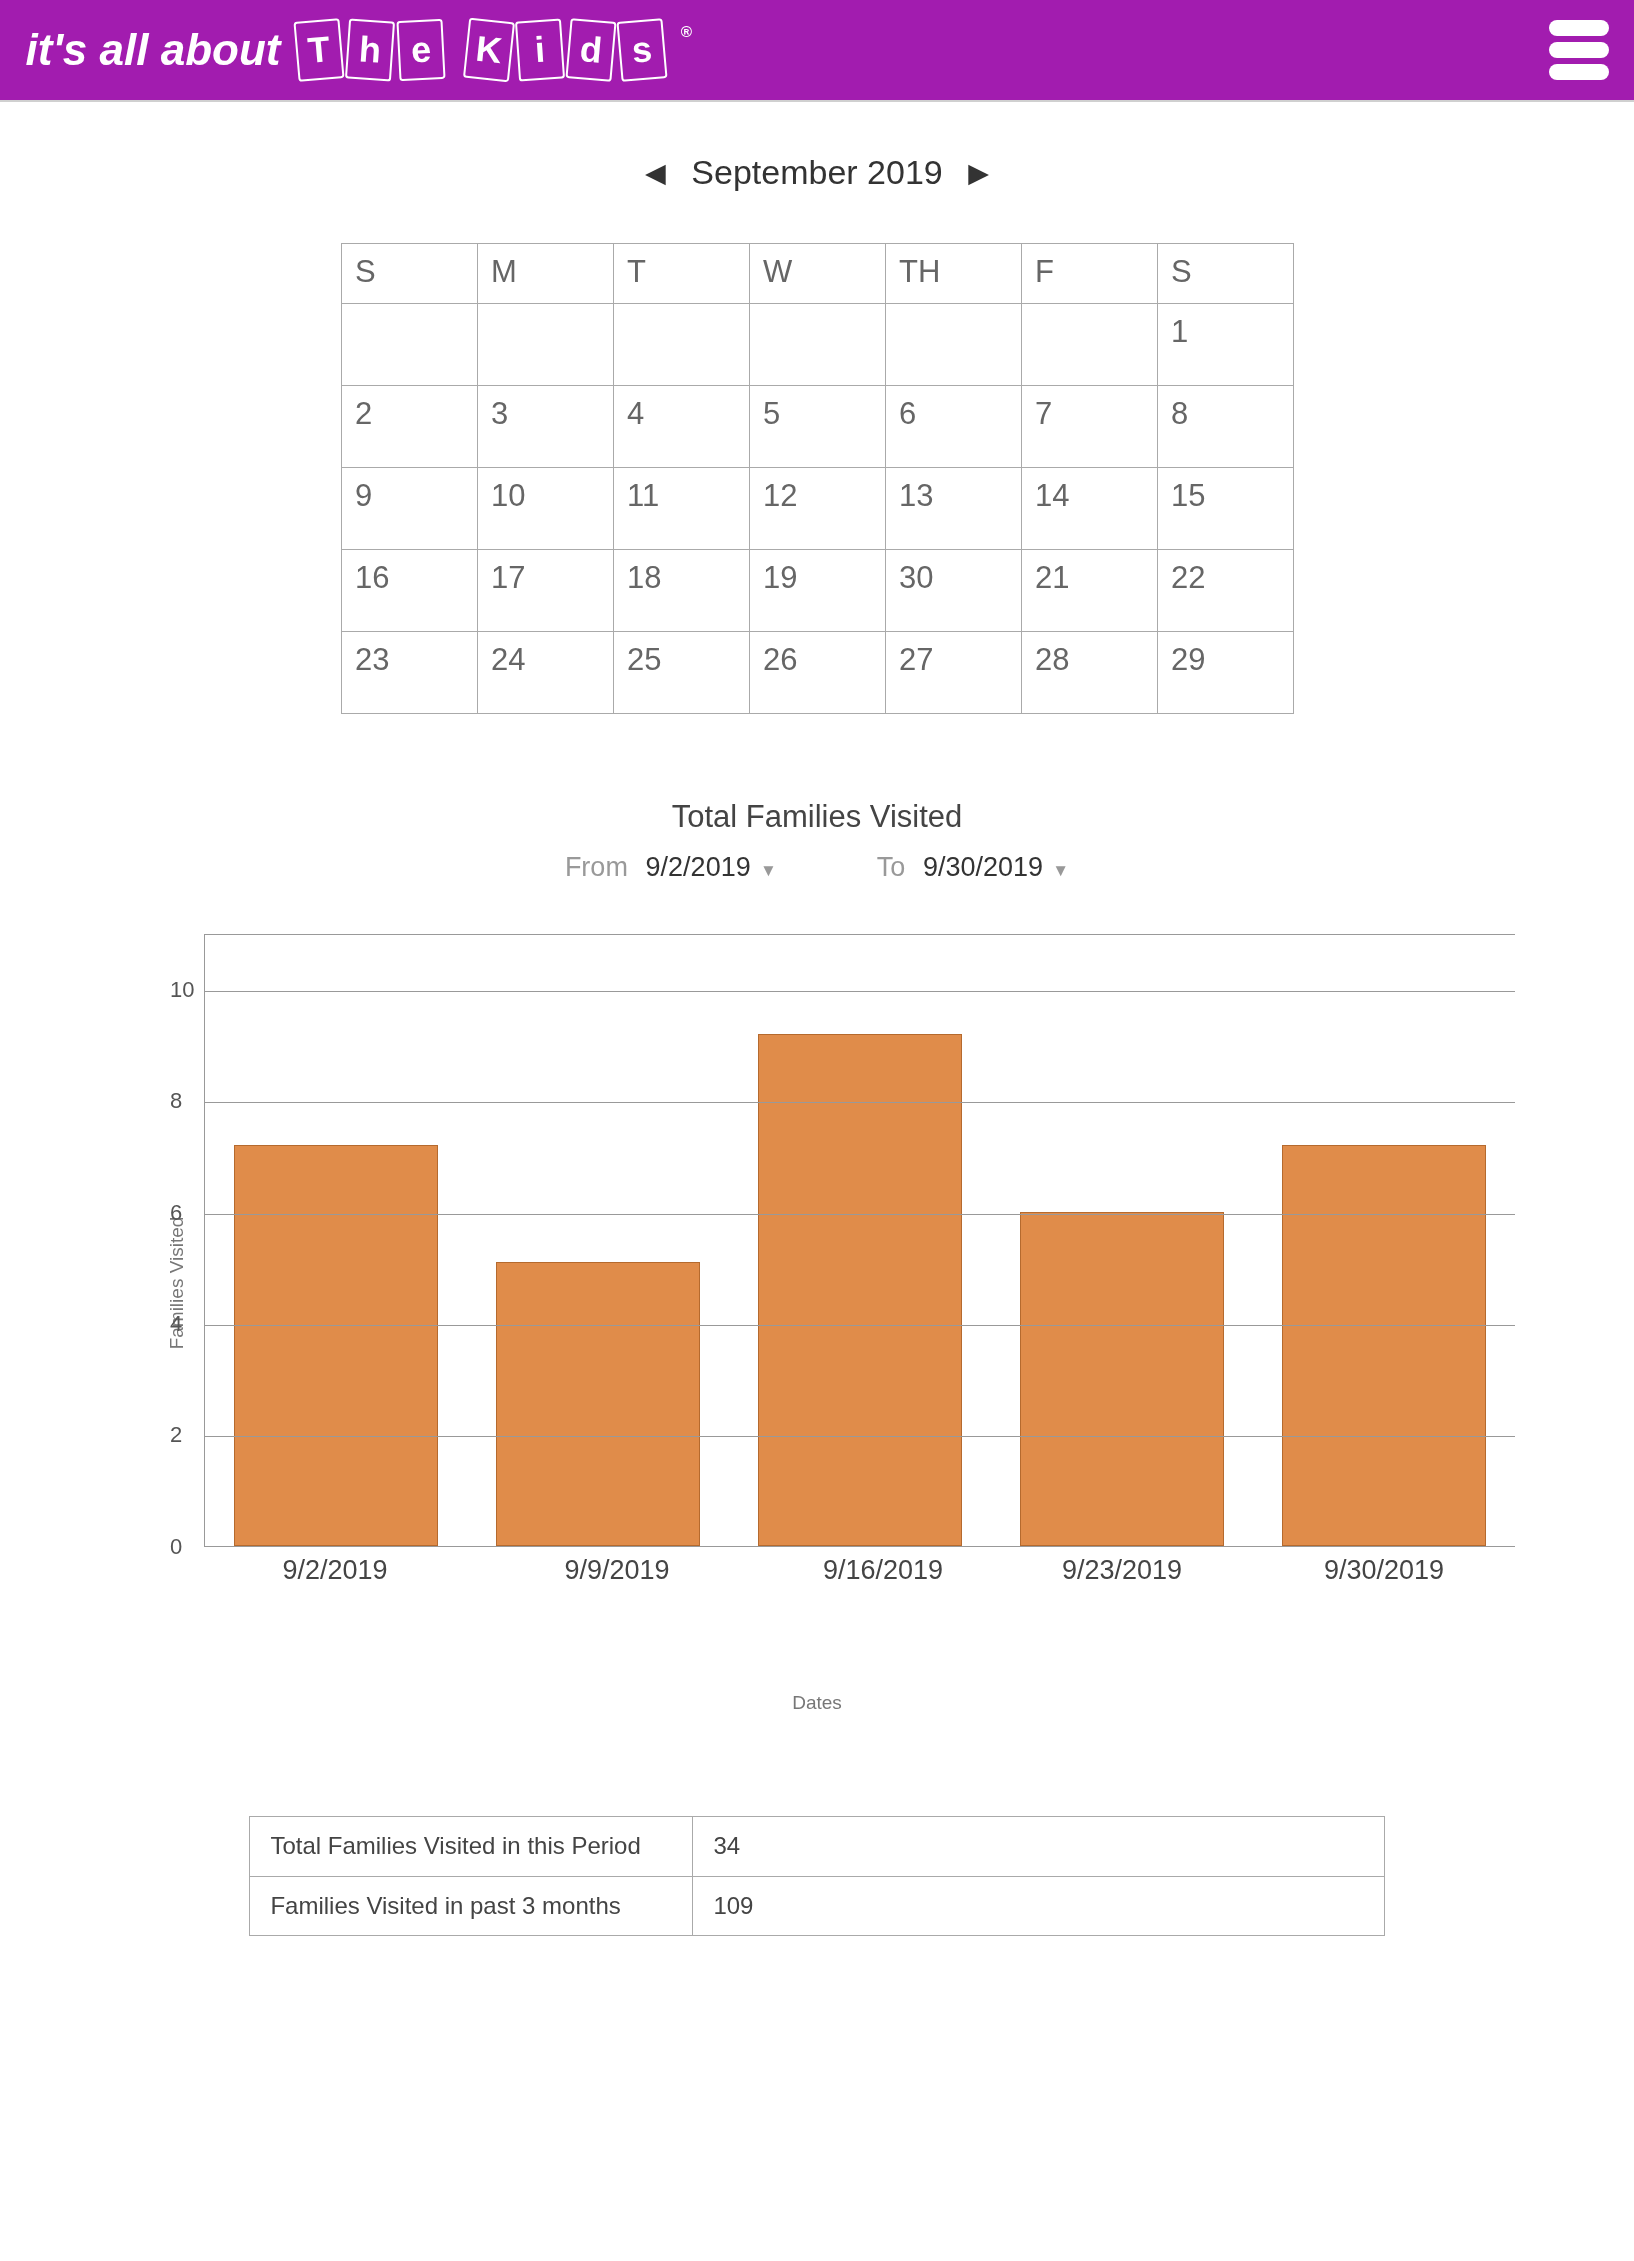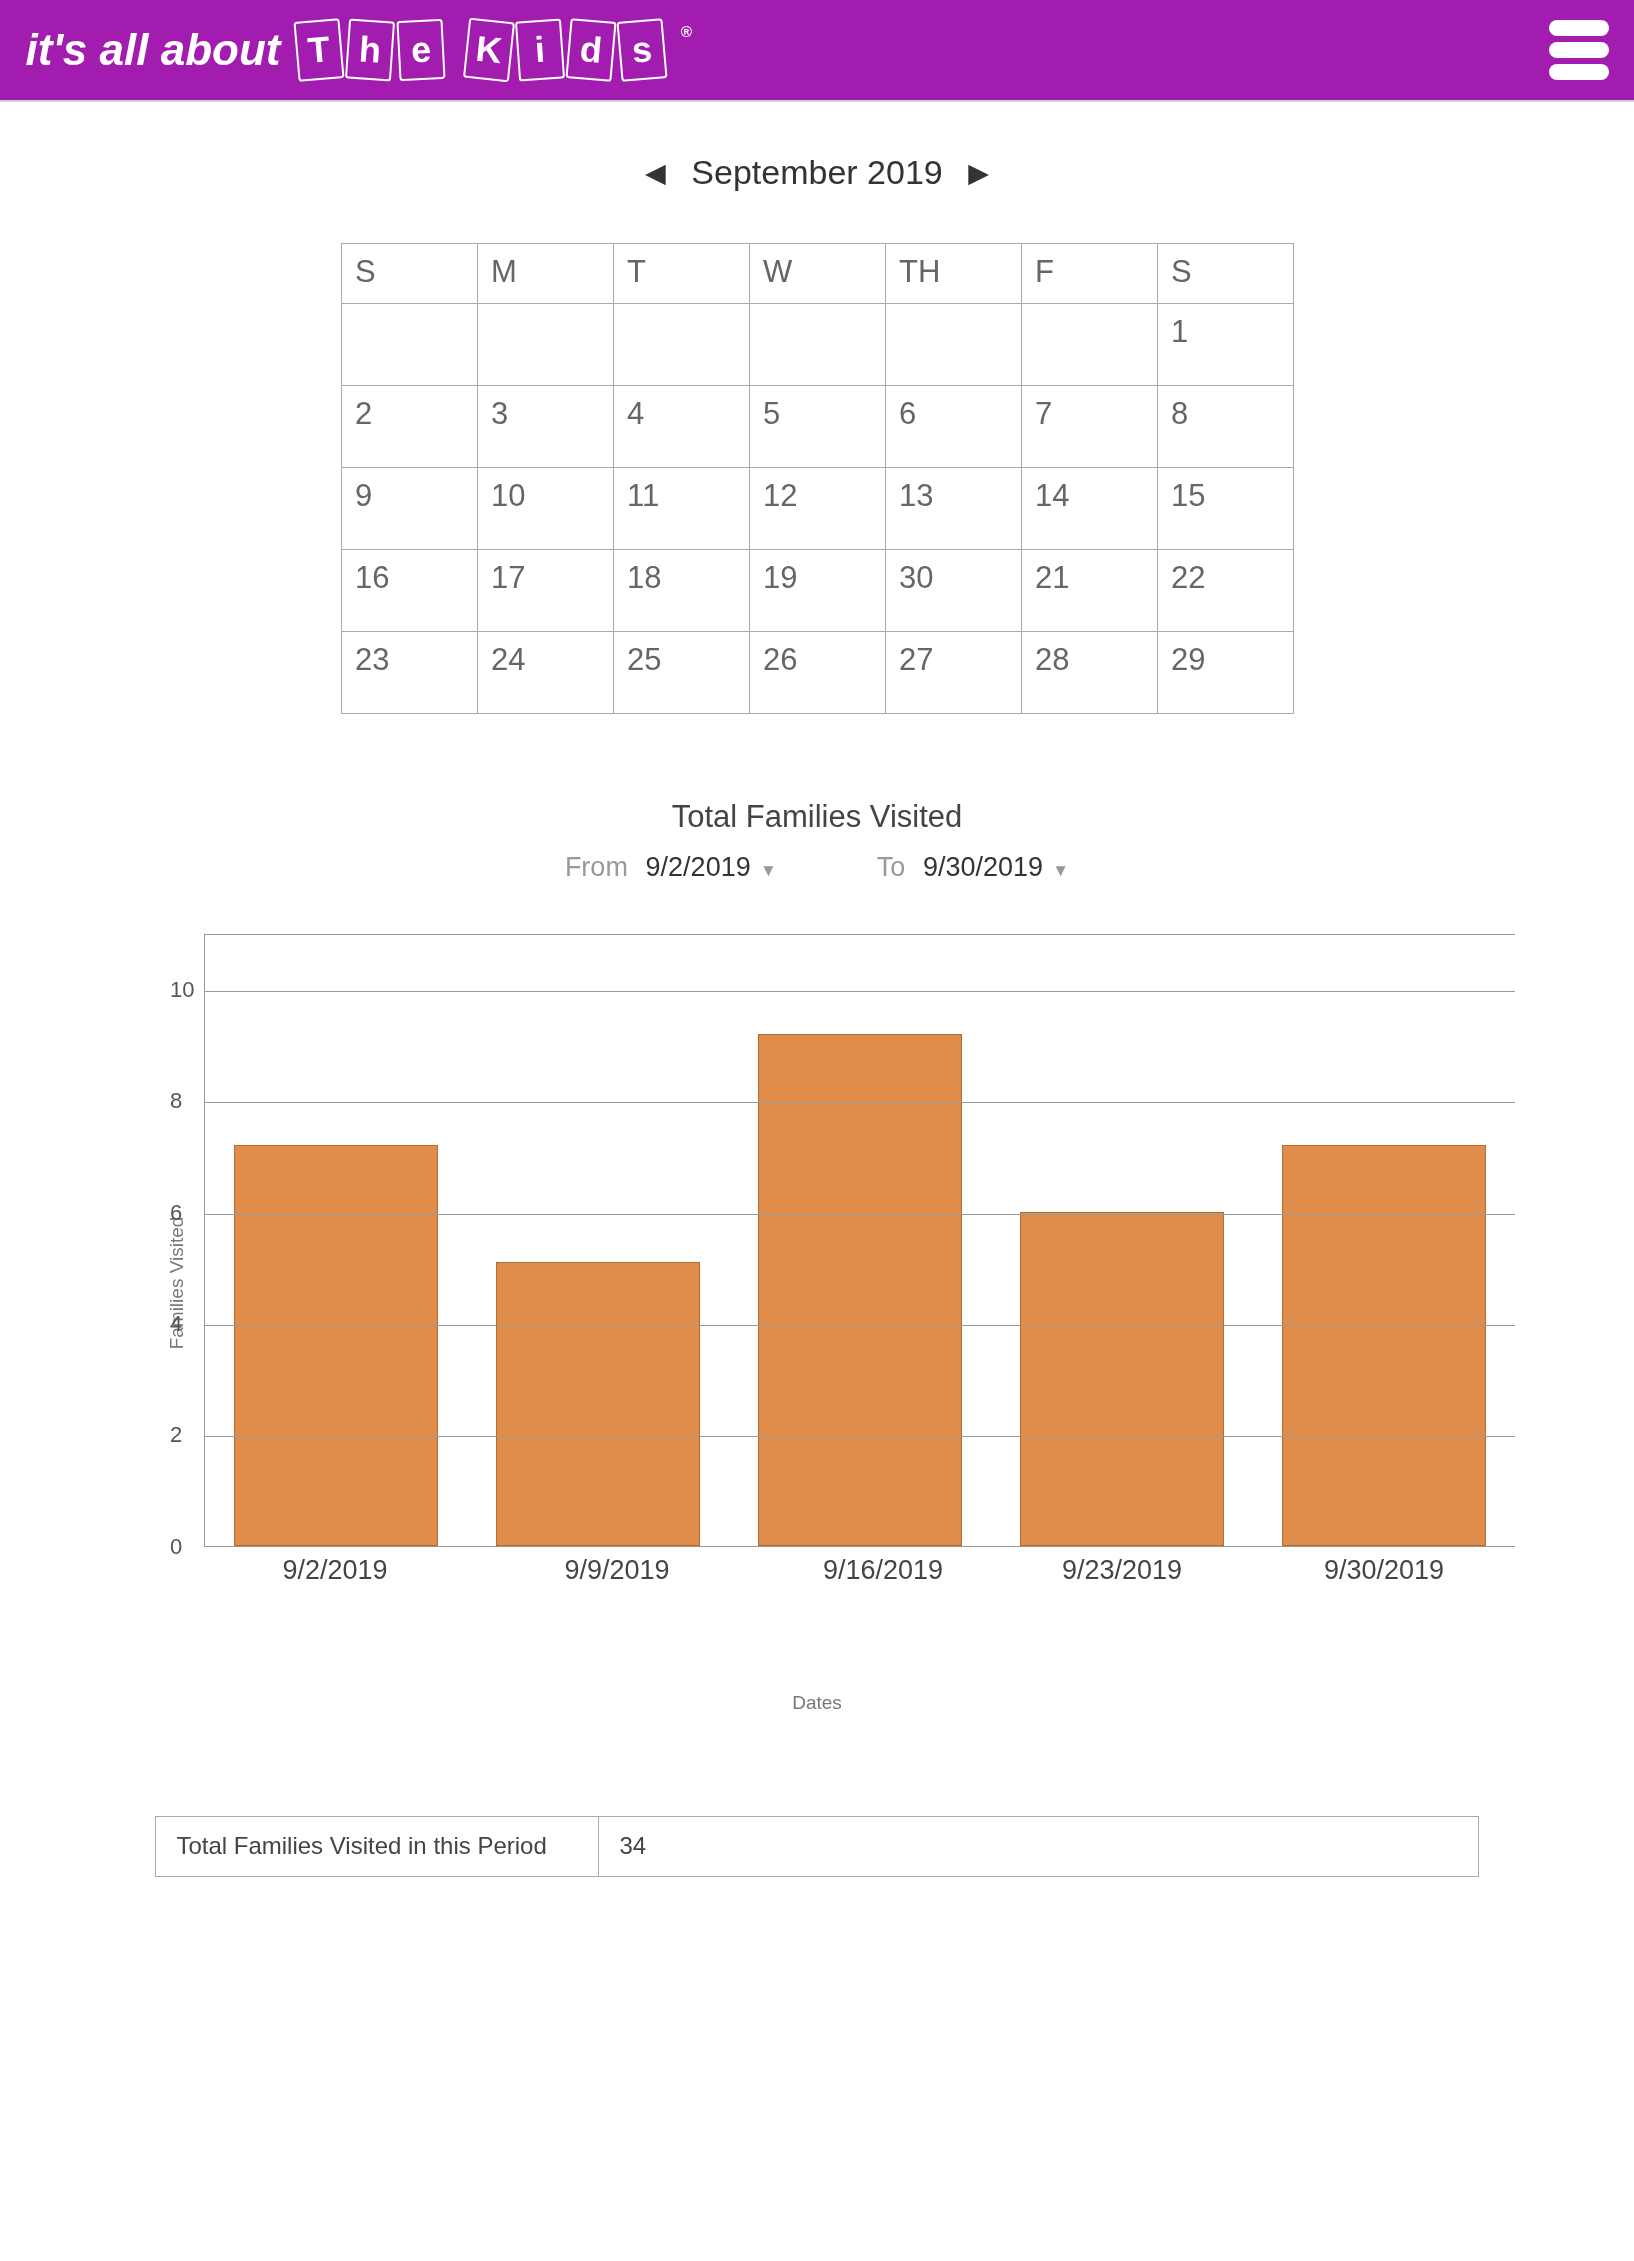--- a/index.html
+++ b/index.html
@@ -196,21 +196,21 @@
       color: #444;
       transform: translateX(-50%);
     }
     .xlabel {
       text-align: center;
       font-size: 19px;
       color: #777;
       margin-top: 60px;
     }
     .summary {
-      width: 1324px;
+      width: 1136px;
       margin: 102px auto 12px;
       border-collapse: collapse;
     }
     .summary td {
       border: 0.9px solid #aaa;
       padding: 15.3px 20.4px;
       font-size: 24px;
       color: #444;
     }
     .summary td:first-child {
@@ -359,18 +359,22 @@
         </div>
     </div>
     <div class="xlabel">Dates</div>
 
     <table class="summary">
       <tbody id="summary-body">
           <tr>
             <td>Total Families Visited in this Period</td>
             <td>34</td>
           </tr>
+          <tr>
+            <td>Families Visited in past 3 months</td>
+            <td>109</td>
+          </tr>
         </tbody>
     </table>
   </div>
 
 </div>
 
 
 </body></html>

